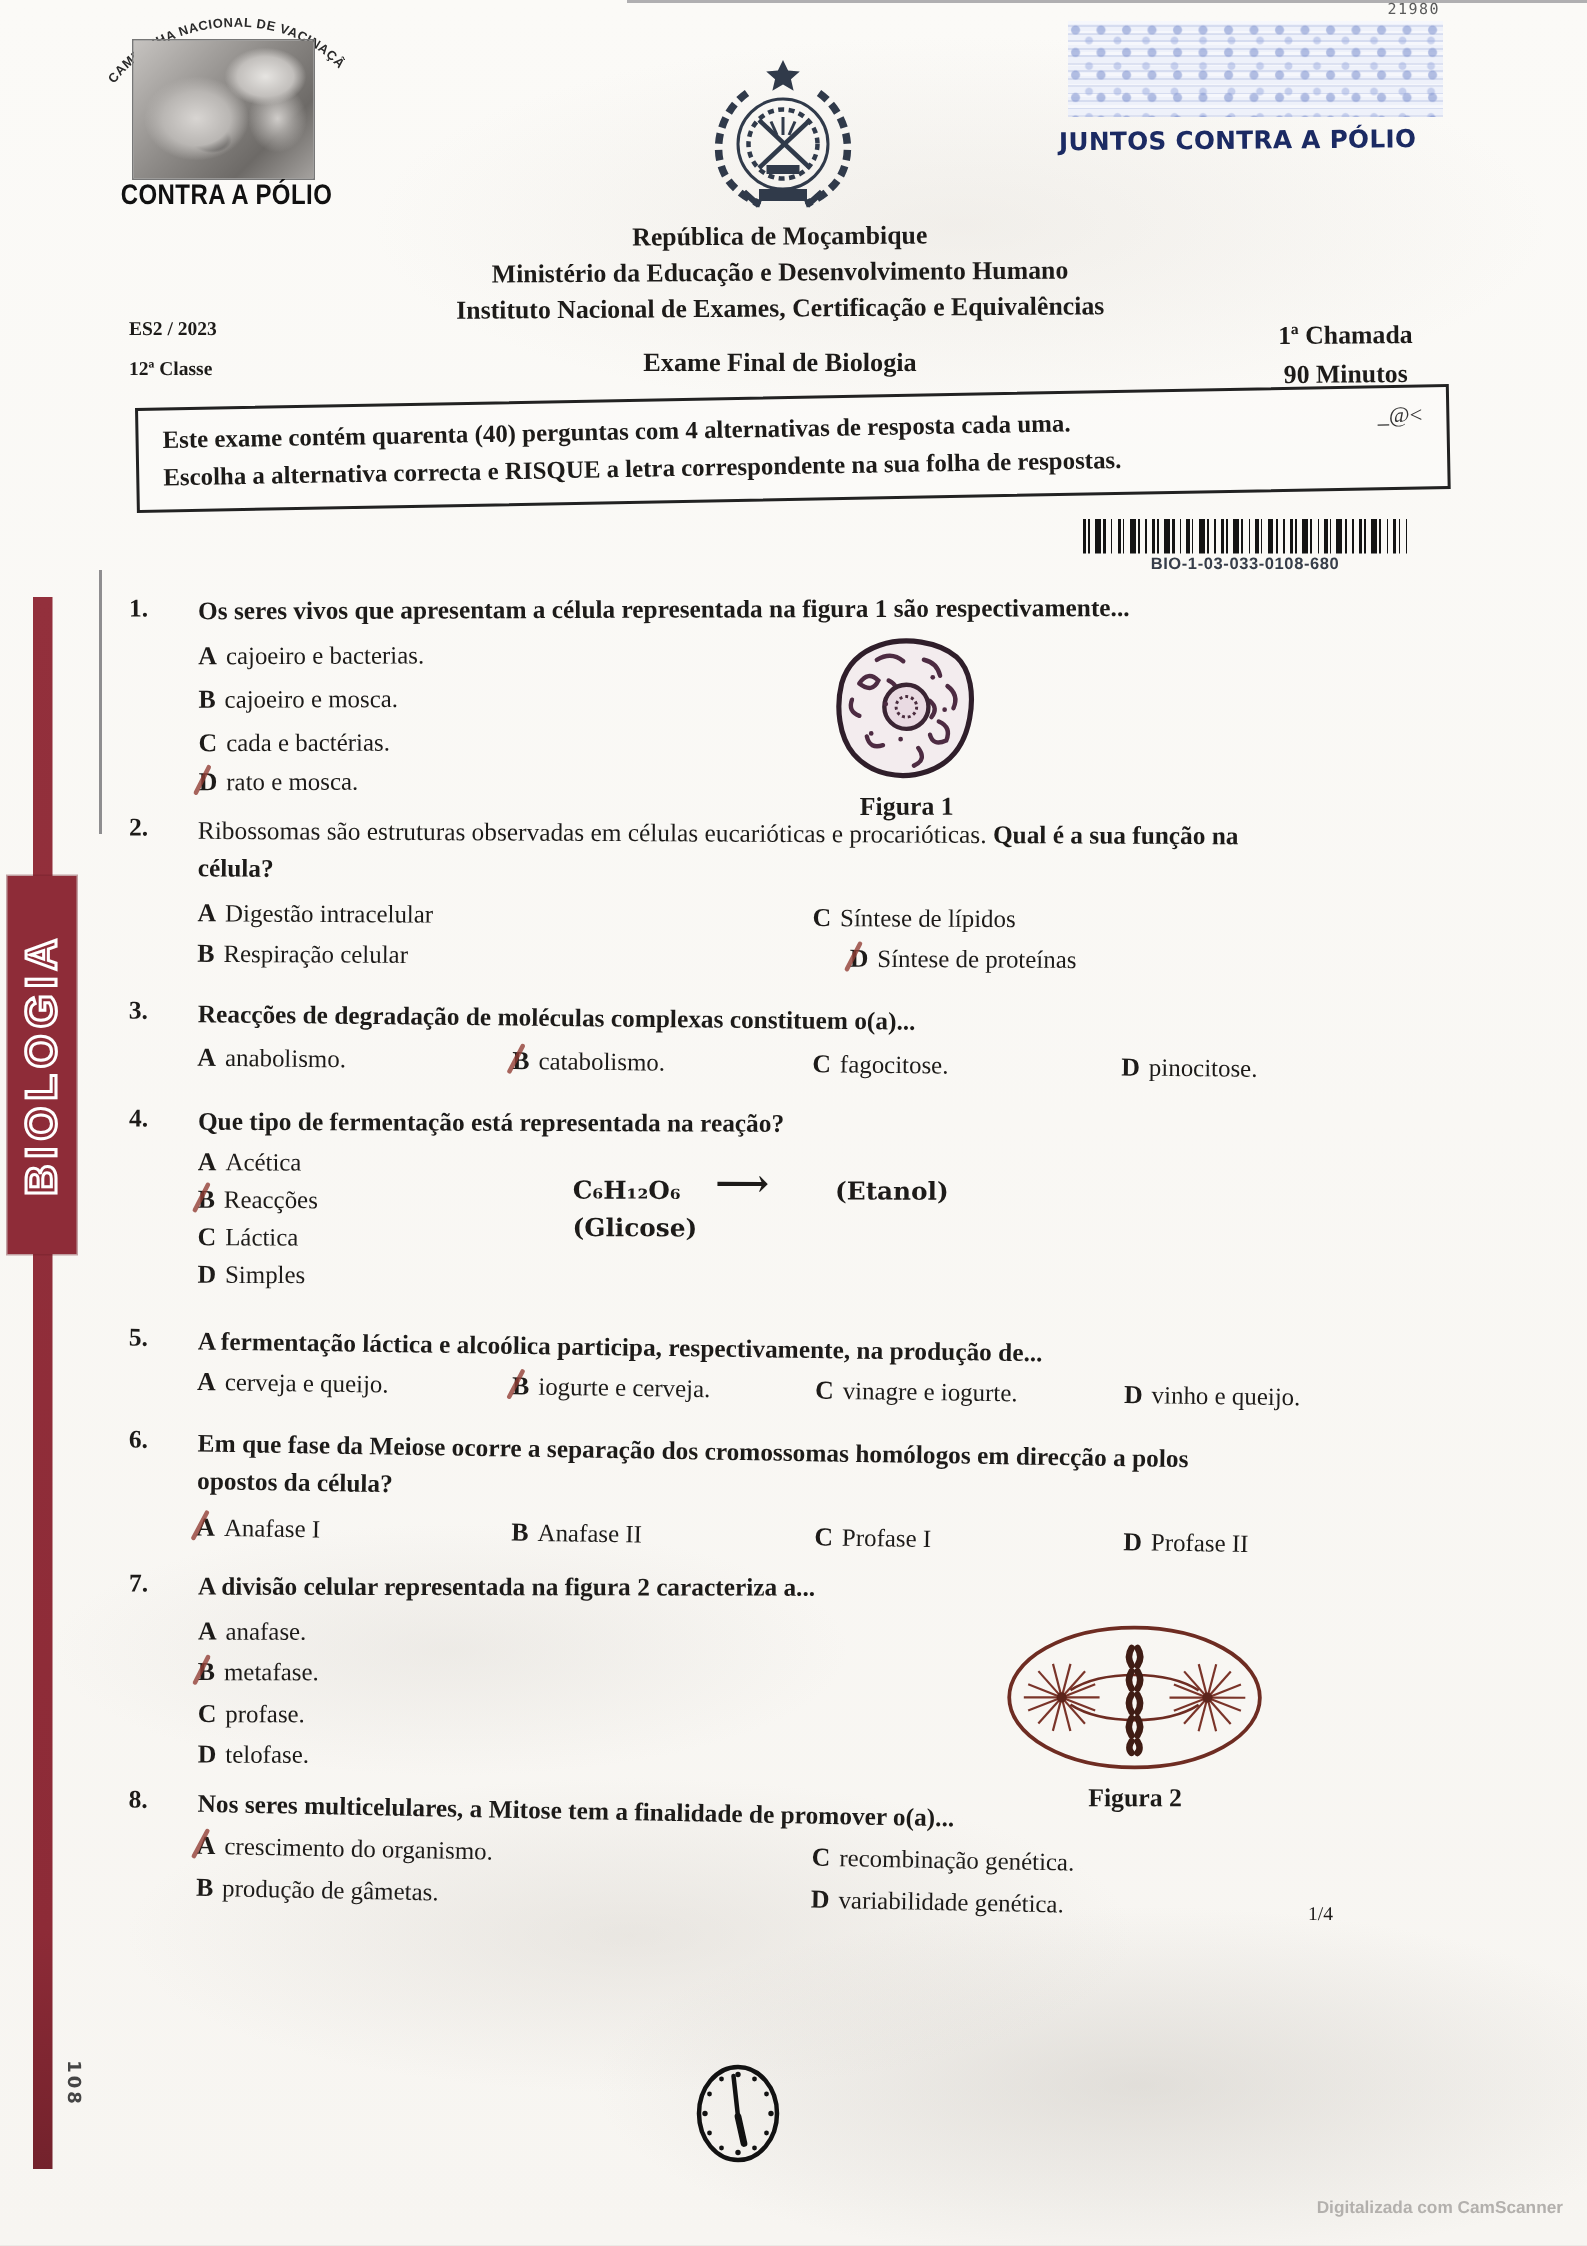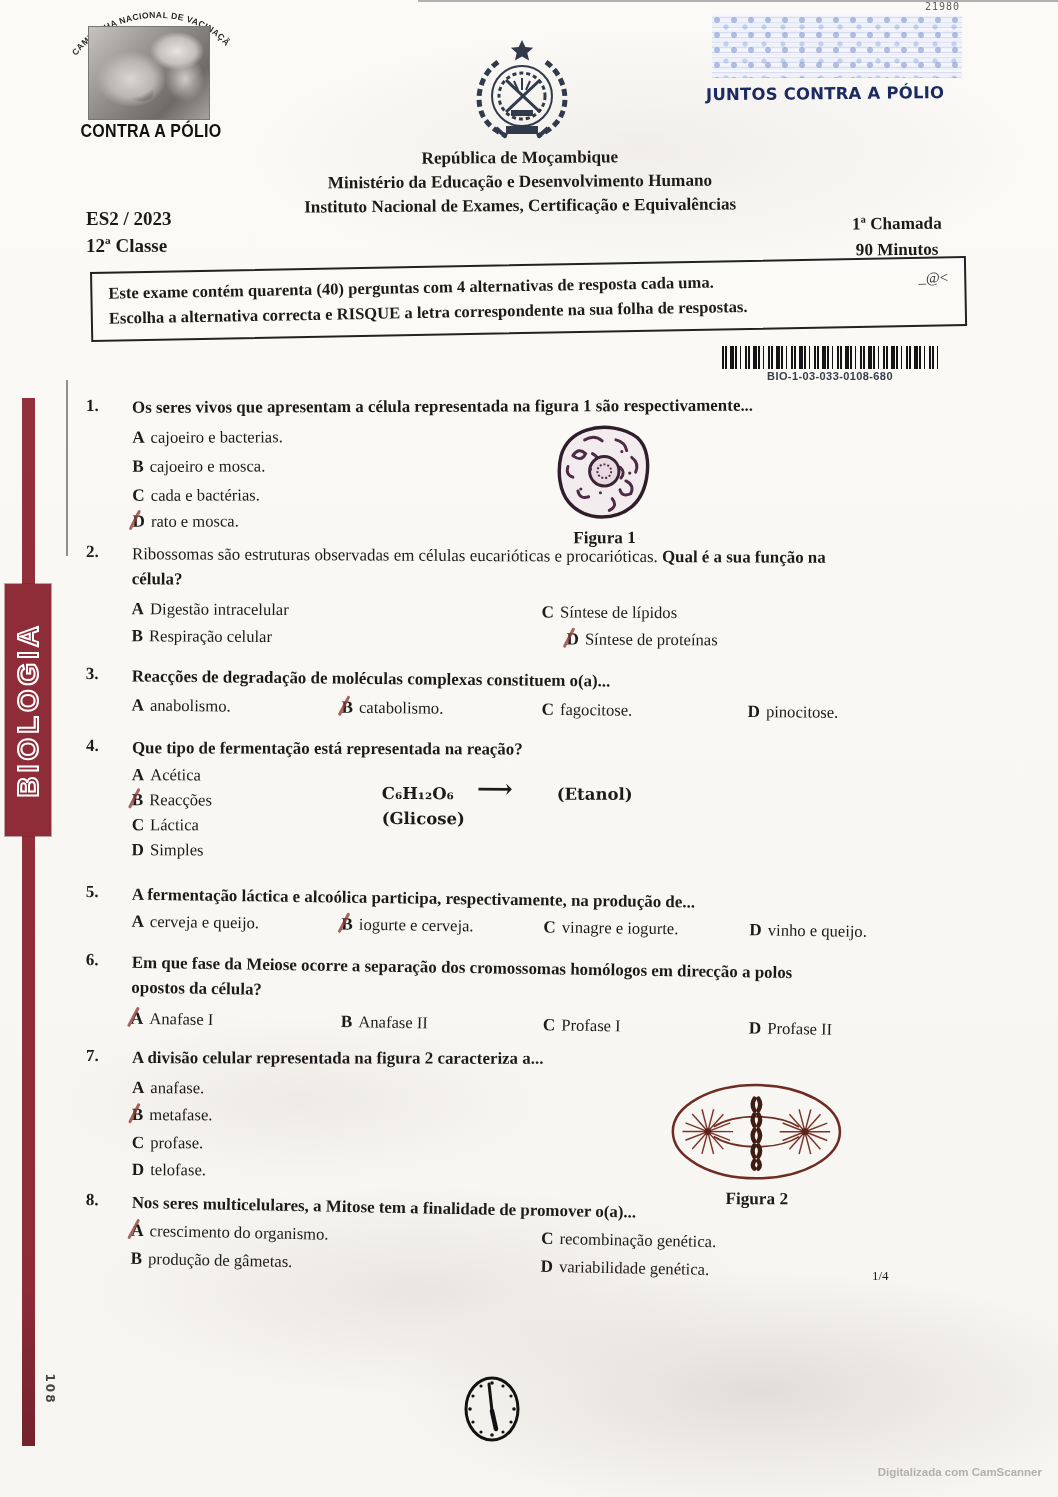--- a/index.html
+++ b/index.html
@@ -36,21 +36,21 @@
     background-image:
       radial-gradient(circle at 5px 6px, rgba(122,142,205,.55) 2.6px, transparent 3.4px),
       radial-gradient(circle at 14px 13px, rgba(148,165,220,.45) 2.2px, transparent 3px),
       repeating-linear-gradient(0deg, rgba(118,138,198,.20) 0 1px, transparent 1px 5px),
       repeating-linear-gradient(180deg, rgba(255,255,255,.45) 0 2px, transparent 2px 7px);
     background-size:17px 15px, 19px 17px, auto, auto;}
   .slogan{left:706px;top:84px;width:266px;font-family:"DejaVu Sans",sans-serif;font-weight:bold;
     font-size:16.5px;color:#1b2a63;letter-spacing:.2px;transform:rotate(-.5deg);}
   .gov{left:190px;top:146px;width:660px;text-align:center;font-weight:bold;font-size:17.2px;
     line-height:24px;transform:rotate(-.4deg);}
-  .exam-code{left:86px;top:205px;font-weight:bold;font-size:19px;line-height:27px;}
+  .exam-code{left:86px;top:205px;font-weight:bold;font-size:13px;line-height:27px;}
   .exam-title{left:350px;top:231px;width:340px;text-align:center;font-weight:bold;font-size:17.5px;}
   .call-block{left:820px;top:211px;width:154px;text-align:center;font-weight:bold;font-size:17.2px;
     line-height:26px;transform:rotate(-.5deg);}
   
   .instr{left:90px;top:272px;width:876px;border:2px solid #222;transform:rotate(-1.05deg);
     transform-origin:left top;padding:7px 16px 9px;box-sizing:border-box;background:rgba(255,255,255,.25);
     font-weight:bold;font-size:16.6px;line-height:25px;}
   .instr-l1{display:flex;justify-content:space-between;}
   .scribble{font-weight:normal;font-size:15px;color:#333;}
   
@@ -140,20 +140,21 @@
 
   <div class="abs gov">
     <div>República de Moçambique</div>
     <div>Ministério da Educação e Desenvolvimento Humano</div>
     <div>Instituto Nacional de Exames, Certificação e Equivalências</div>
   </div>
   <div class="abs exam-code">
     <div>ES2 / 2023</div>
     <div>12ª Classe</div>
   </div>
+  <div class="abs exam-title">Exame Final de Biologia</div>
   <div class="abs call-block">
     <div>1ª Chamada</div>
     <div>90 Minutos</div>
   </div>
 
   <div class="abs instr">
     <div class="instr-l1">
       <span>Este exame contém quarenta (40) perguntas com 4 alternativas de resposta cada uma.</span>
       <span class="scribble">_@&lt;</span>
     </div>

